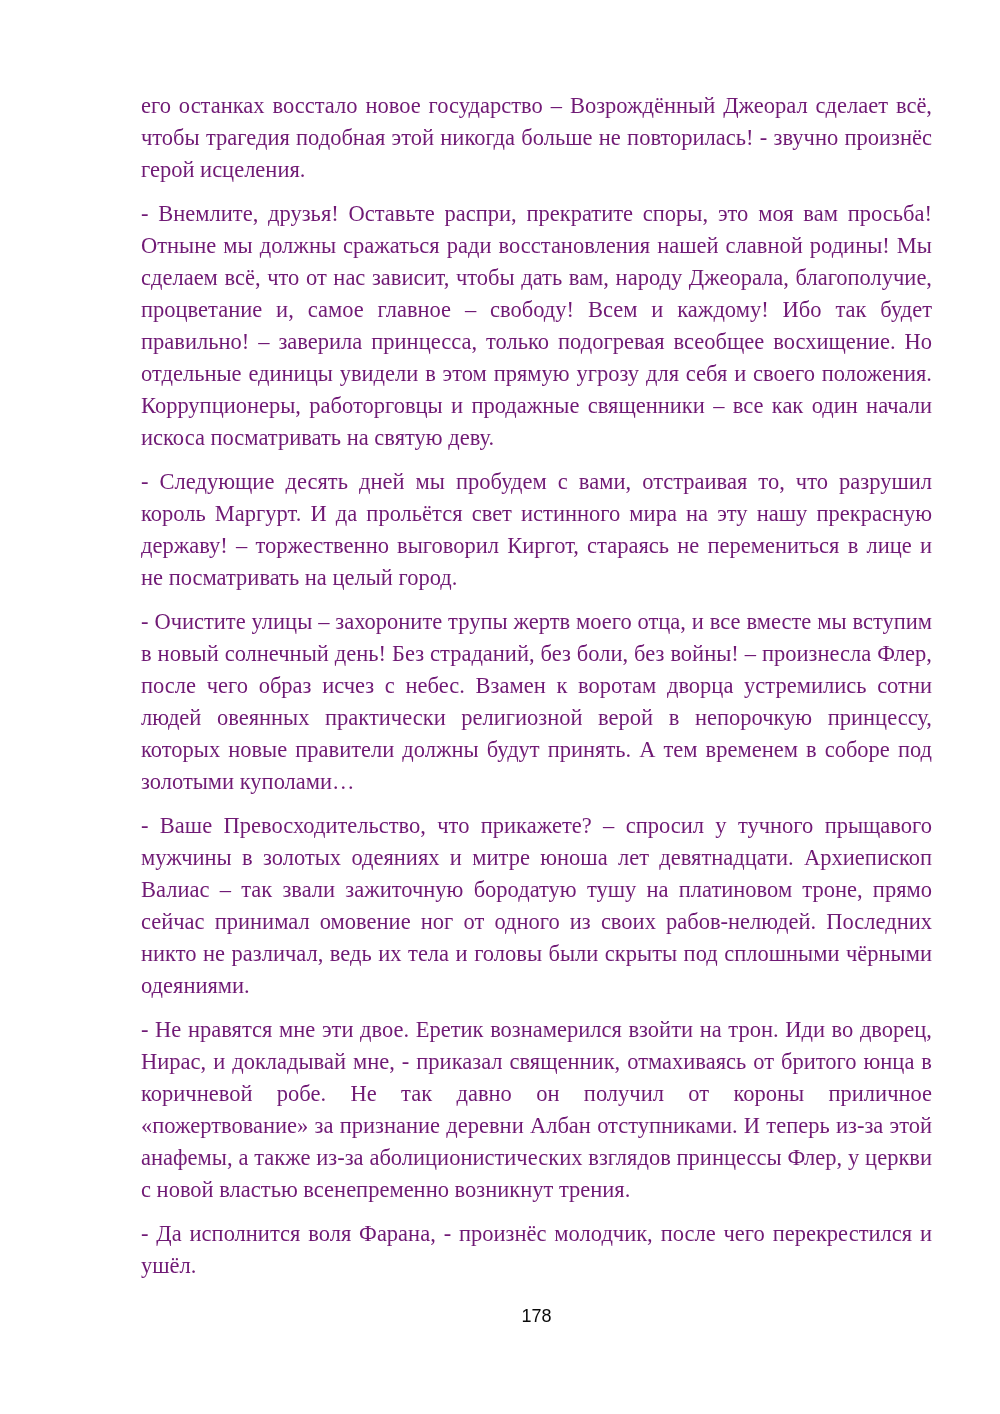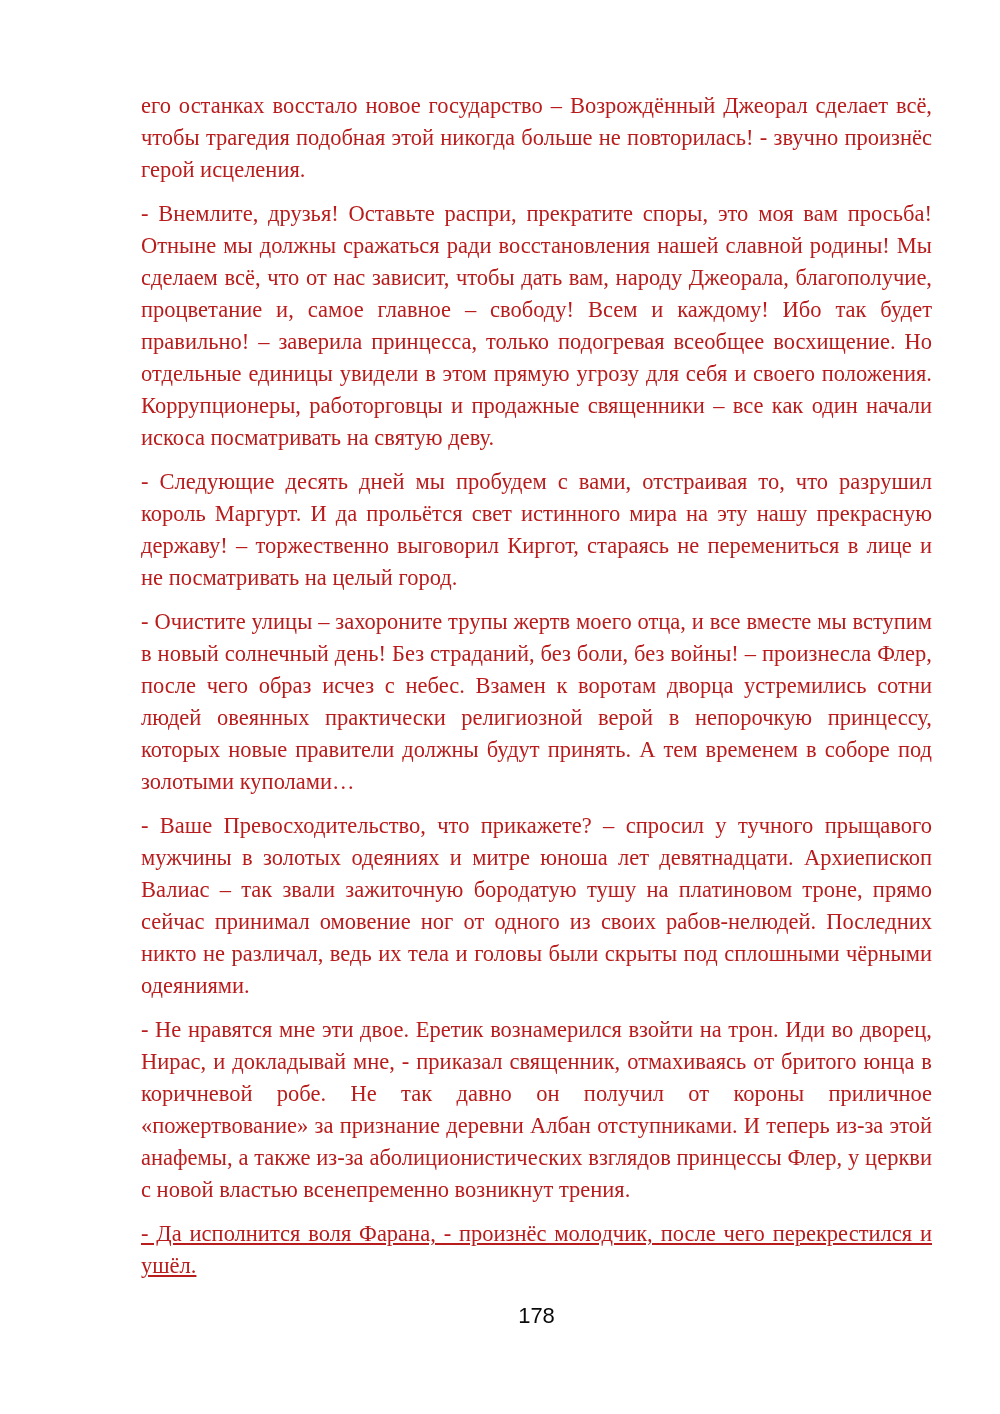--- a/index.html
+++ b/index.html
@@ -22,40 +22,39 @@
     background: #ffffff;
   }
   .text-column {
     position: absolute;
     left: 141px;
     top: 90px;
     width: 791px;
     font-family: "Liberation Serif", "DejaVu Serif", serif;
     font-size: 22.5px;
     line-height: 32px;
-    color: #b91c1c;
+    color: #701a75;
     text-align: justify;
     text-justify: inter-word;
   }
   .text-column p {
     margin: 0 0 12px 0;
     padding: 0;
   }
   .text-column p:last-child {
     margin-bottom: 0;
-    text-decoration: underline;
   }
   .page-number {
     position: absolute;
     left: 141px;
     top: 1303px;
     width: 791px;
     text-align: center;
     font-family: "Liberation Sans", "DejaVu Sans", sans-serif;
-    font-size: 22px;
+    font-size: 18px;
     line-height: 26px;
     color: #0a0a0a;
   }
 </style>
 </head>
 <body>
 
 <div class="page">
   <div class="text-column">
     <p>его останках восстало новое государство – Возрождённый Джеорал сделает всё, чтобы трагедия подобная этой никогда больше не повторилась! - звучно произнёс герой исцеления.</p>

